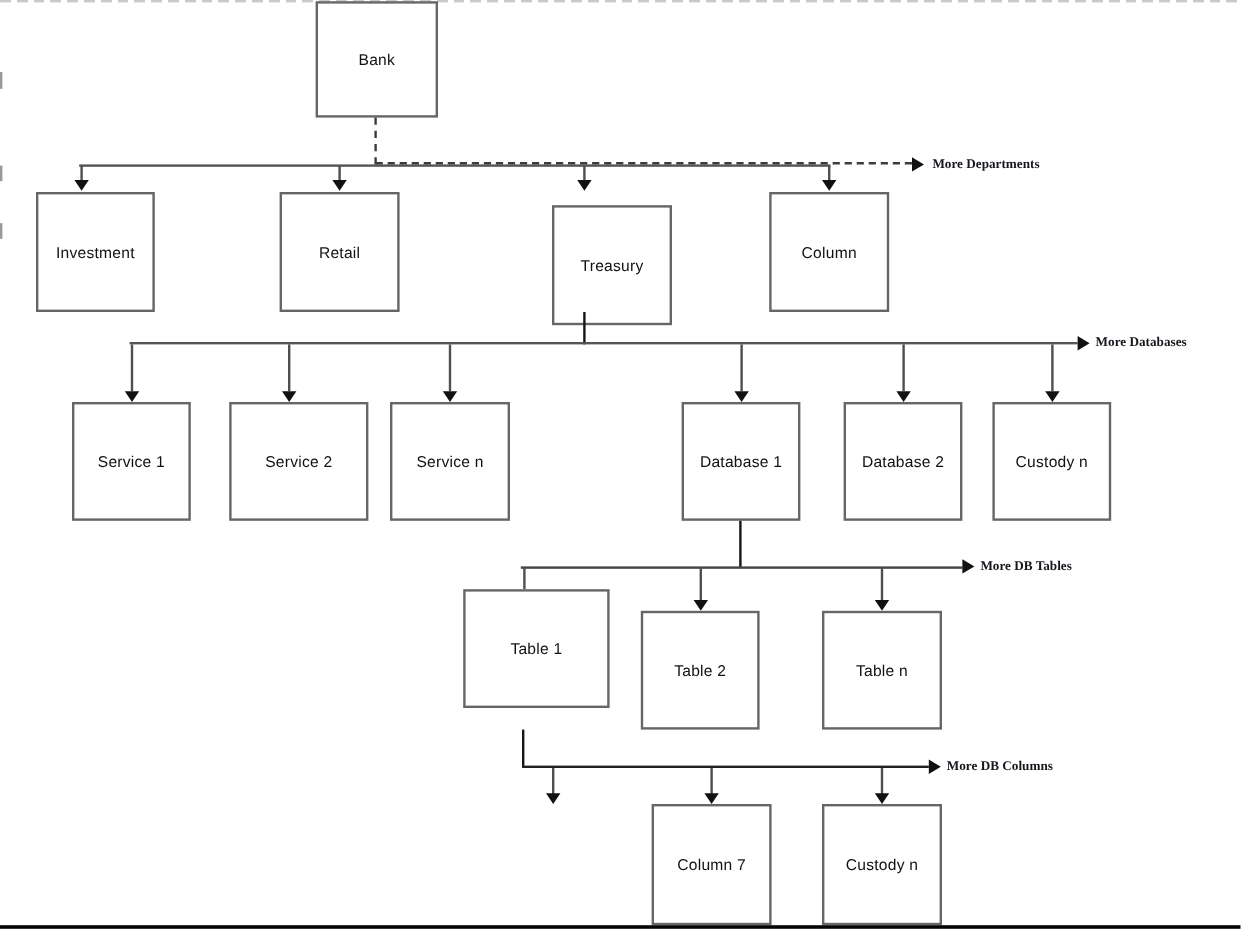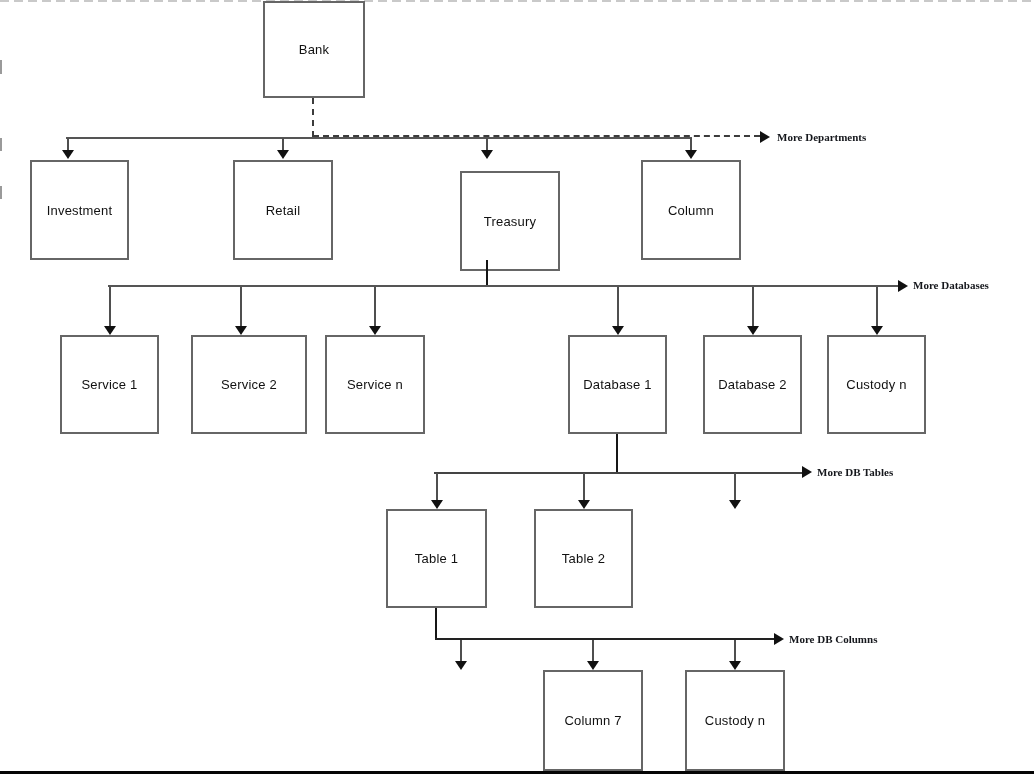--- a/index.html
+++ b/index.html
@@ -100,22 +100,23 @@
   <div class="arr-right" style="left:802px;top:466px;"></div>
   <div class="more-label" style="left:817px;top:464px;">More DB Tables</div>
 
   <div class="vline" style="left:436px;top:473px;height:28px;"></div>
   <div class="arr-down" style="left:431px;top:500px;"></div>
   <div class="vline" style="left:583px;top:473px;height:28px;"></div>
   <div class="arr-down" style="left:578px;top:500px;"></div>
   <div class="vline" style="left:734px;top:473px;height:28px;"></div>
   <div class="arr-down" style="left:729px;top:500px;"></div>
 
-  <div class="node" style="left:386px;top:509px;width:101px;height:99px;">Table 1</div>
+  <div class="node" style="left:386px;top:491px;width:122px;height:99px;">Table 1</div>
   <div class="node" style="left:534px;top:509px;width:99px;height:99px;">Table 2</div>
+  <div class="node" style="left:685px;top:509px;width:100px;height:99px;">Table n</div>
 
   <div class="stem" style="left:435px;top:608px;height:32px;"></div>
   <div class="hline" style="left:435px;top:638px;width:339px;height:2px;background:#222222;"></div>
   <div class="arr-right" style="left:774px;top:633px;"></div>
   <div class="more-label" style="left:789px;top:631px;">More DB Columns</div>
 
   <div class="vline" style="left:460px;top:640px;height:22px;"></div>
   <div class="arr-down" style="left:455px;top:661px;"></div>
   <div class="vline" style="left:592px;top:640px;height:22px;"></div>
   <div class="arr-down" style="left:587px;top:661px;"></div>

